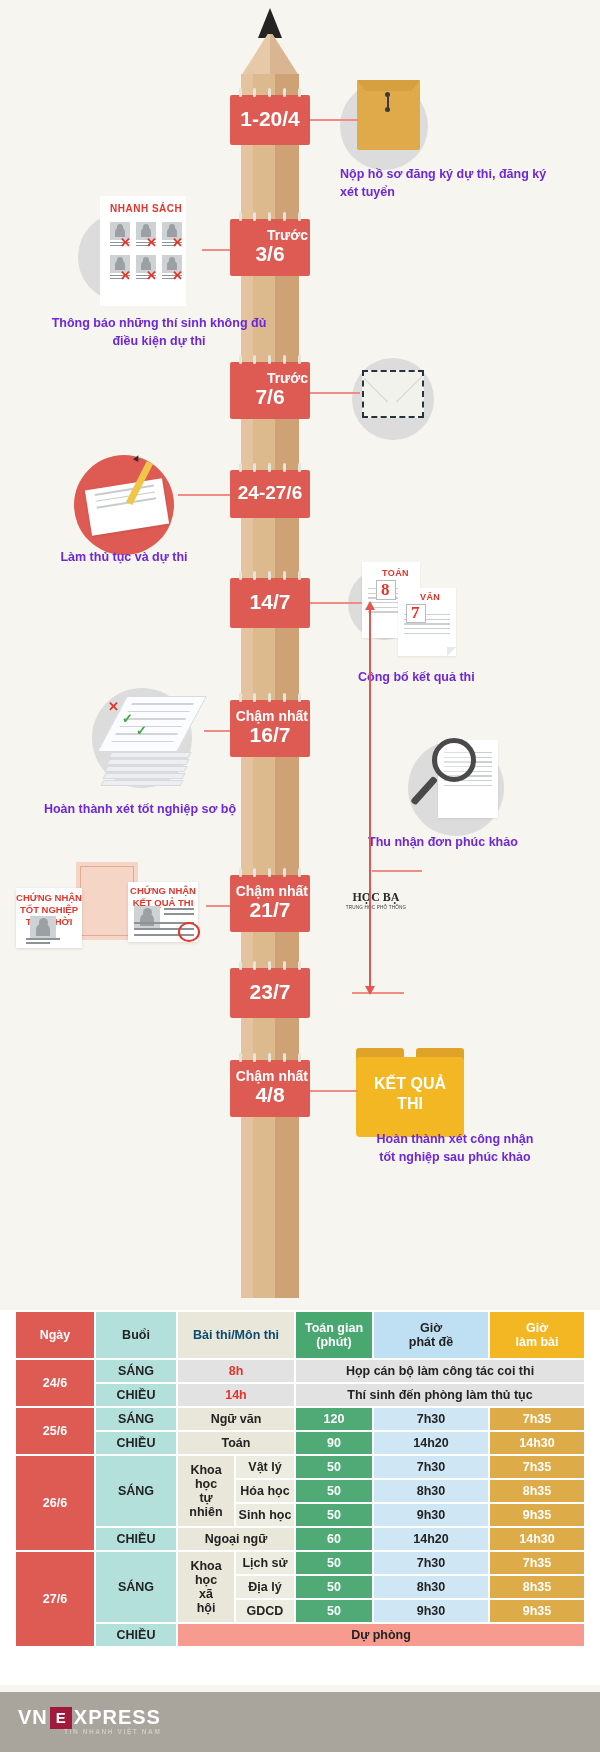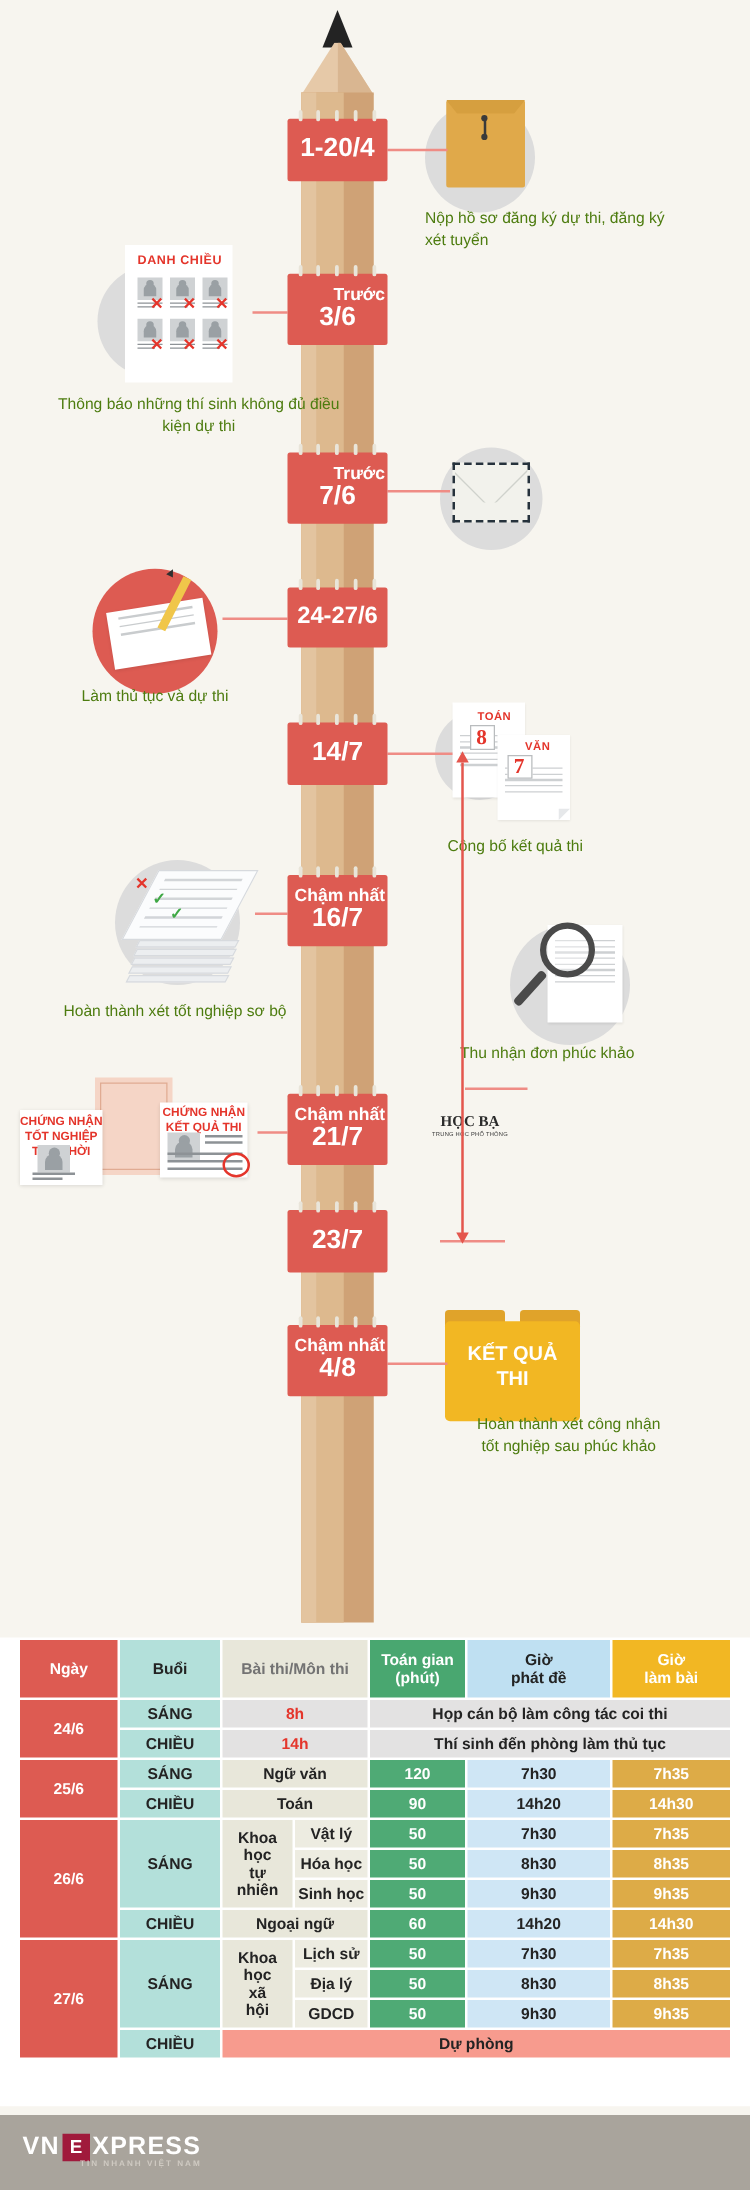--- a/index.html
+++ b/index.html
@@ -92,22 +92,22 @@
     position: absolute; width: 0; height: 0; z-index: 5;
     border-left: 5px solid transparent; border-right: 5px solid transparent;
     border-bottom: 9px solid #e4564d;
   }
 
   
   .cap {
     position: absolute;
     font-size: 12.5px;
     line-height: 1.45;
-    color: #4d7c0f;
-    font-weight: 400;
+    color: #6d28d9;
+    font-weight: 700;
   }
 
   
   .gcircle { position: absolute; border-radius: 50%; background: #dcdcdc; }
 
   
   .env-body {
     position: absolute; background: #e0a94a; border-radius: 2px;
   }
   .env-flap {
@@ -231,21 +231,21 @@
     background: #ffffff;
   }
   .sched-title {
     text-align: center; font-size: 21px; font-weight: 700;
     letter-spacing: 3px; color: #232323; padding: 18px 0 14px;
   }
   table.tbl { border-collapse: separate; border-spacing: 2px; margin: 0 14px; width: 572px; }
   table.tbl td { font-size: 12.5px; text-align: center; vertical-align: middle; padding: 0; height: 22px; }
   .h-ngay   { background:#dd5b52; color:#fff; font-weight:700; }
   .h-buoi   { background:#b3e0da; color:#232323; font-weight:600; }
-  .h-bai    { background:#e8e7da; color:#737373; font-weight:600; }
+  .h-bai    { background:#e8e7da; color:#0c4a6e; font-weight:600; }
   .h-tg     { background:#49a770; color:#fff; font-weight:600; line-height:1.15; }
   .h-phat   { background:#bfe0f2; color:#232323; font-weight:600; line-height:1.15; }
   .h-lam    { background:#f2b723; color:#fff; font-weight:600; line-height:1.15; }
   .c-ngay   { background:#dd5b52; color:#fff; font-weight:700; font-size:14px; }
   .c-buoi   { background:#b3e0da; color:#232323; font-weight:700; font-size:12.5px; }
   .c-grp    { background:#e8e7da; color:#232323; font-weight:600; font-size:11.5px; line-height:1.12; width:56px; }
   .c-sub    { background:#edece1; color:#232323; font-weight:600; }
   .c-mon    { background:#e8e7da; color:#232323; font-weight:600; }
   .c-tg     { background:#4faa75; color:#fff; font-weight:600; }
   .c-phat   { background:#cfe6f5; color:#232323; font-weight:600; }
@@ -318,21 +318,21 @@
         <i style="left:29px"></i>
         <i style="left:44px"></i>
         <i style="left:59px"></i>
     </span>
     <span class="l1">Trước</span>
     <span class="l2">3/6</span>
   </div>
   <div class="conn" style="left:202px; top:249px; width:28px;"></div>
   <div class="gcircle" style="left:78px; top:212px; width:90px; height:90px;"></div>
   <div class="sheet" style="left:100px; top:196px; width:86px; height:110px;"></div>
-  <div class="sheet-title" style="left:110px; top:203px;">DANH CHIỀU</div>
+  <div class="sheet-title" style="left:110px; top:203px;">NHANH SÁCH</div>
   <div class="pcell" style="left:110px; top:222px;">
       <div class="ph"></div>
       <div class="ln"></div>
       <div class="ln" style="width:70%"></div>
     </div>
   <div class="xmark" style="left:120px; top:236px;">✕</div>
   <div class="pcell" style="left:136px; top:222px;">
       <div class="ph"></div>
       <div class="ln"></div>
       <div class="ln" style="width:70%"></div>

